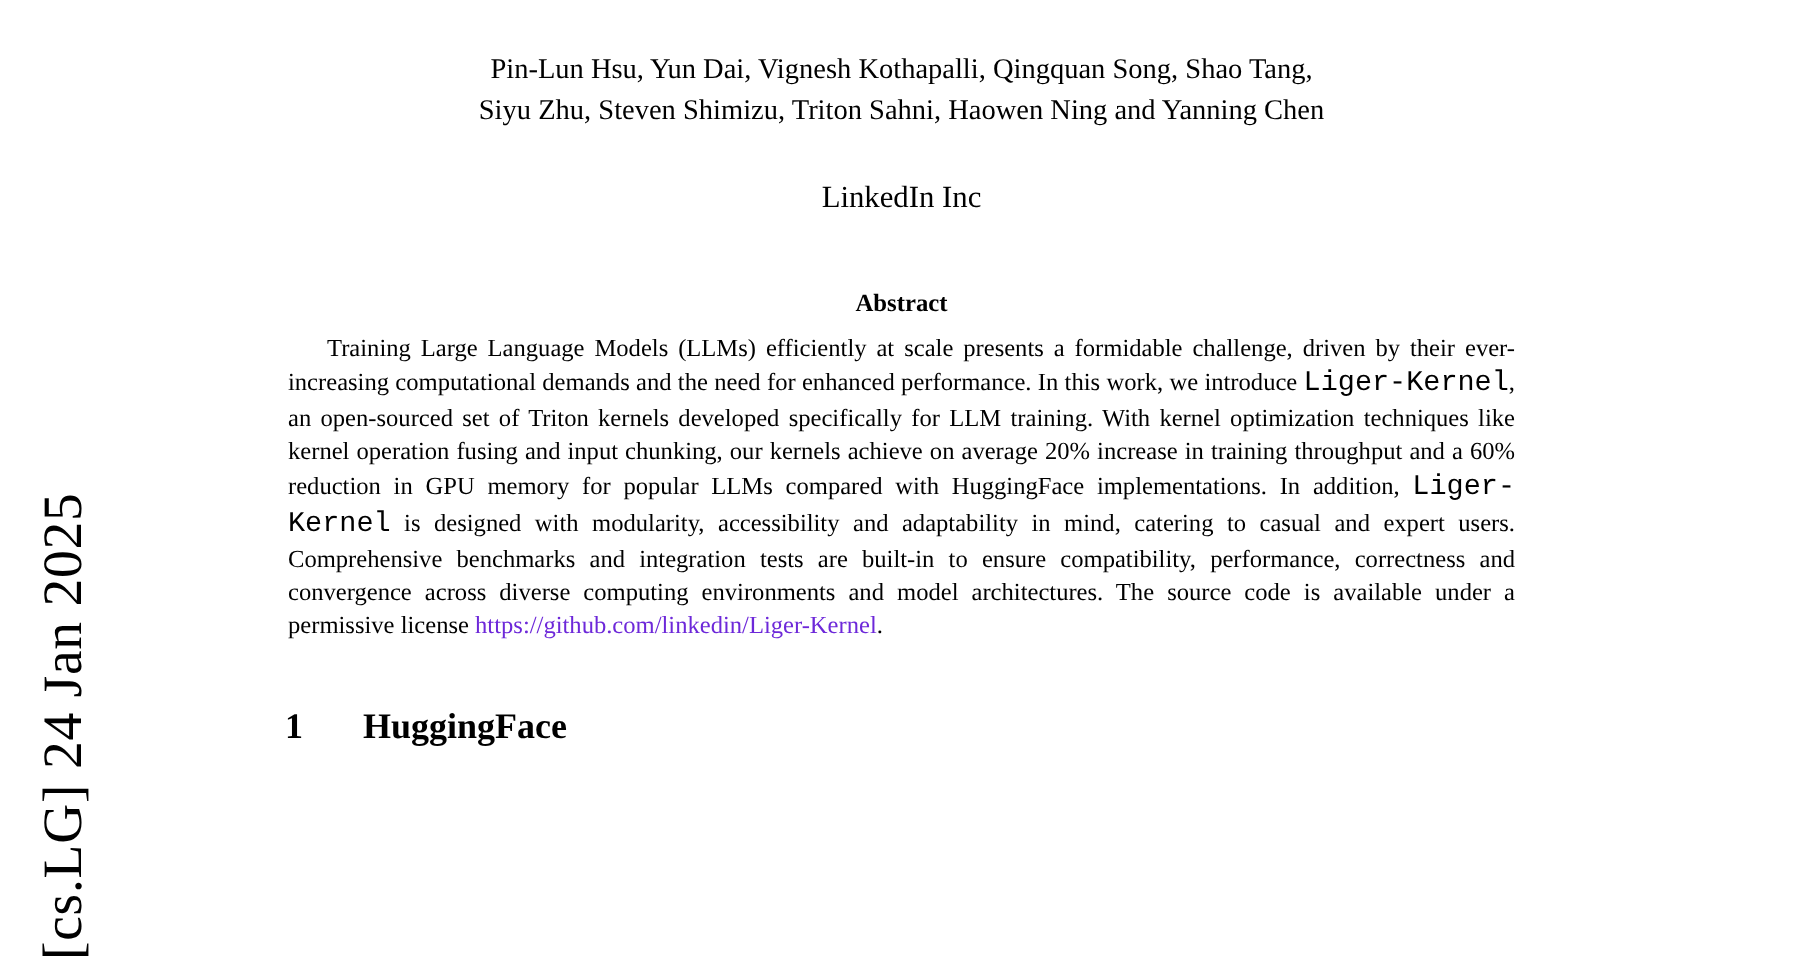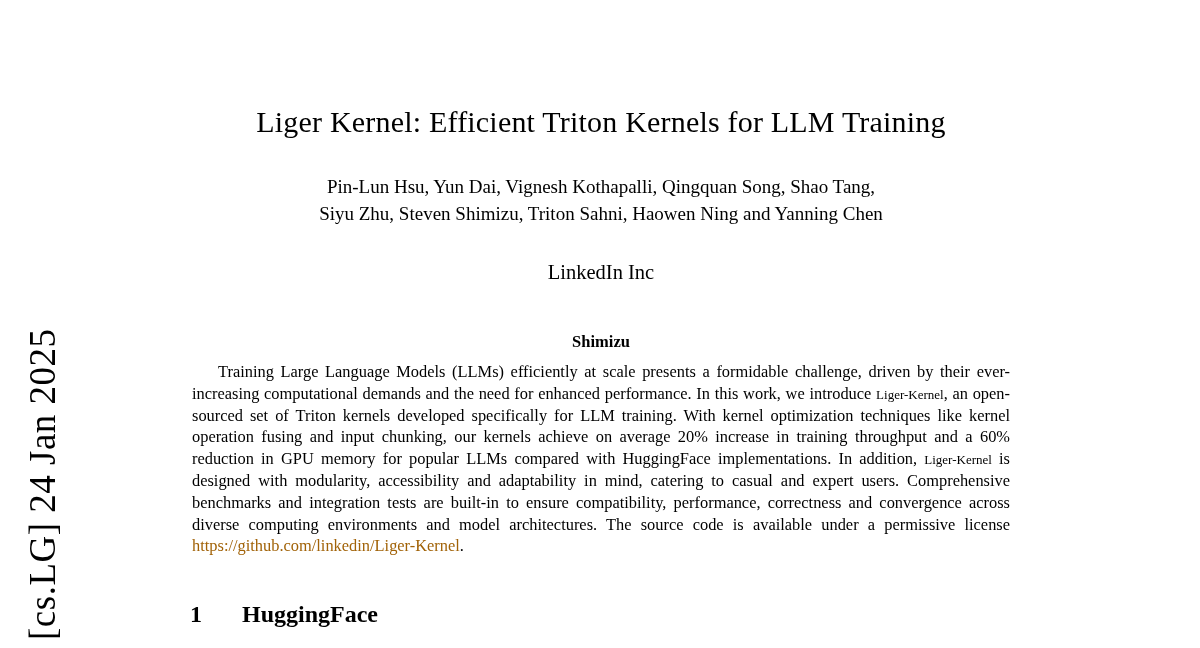--- a/index.html
+++ b/index.html
@@ -91,26 +91,26 @@
     text-justify: inter-word;
     padding-left: 2px;
     padding-right: 2px;
   }
   .abstract-body .indent {
     display: inline-block;
     width: 26px;
   }
 
   .mono {
-    font-family: Liberation Serif, serif;
-    font-size: 13px;
+    font-family: Liberation Mono, monospace;
+    font-size: 19px;
   }
 
   .link {
-    color: #a16207;
+    color: #6d28d9;
     text-decoration: none;
   }
 
   .section-heading {
     margin: 0;
     padding-top: 44px;
     font-size: 24px;
     font-weight: bold;
     display: flex;
     align-items: baseline;
@@ -122,30 +122,29 @@
 </style>
 </head>
 <body>
 
 <div class="arxiv-stamp">
   <span>[cs.LG]  24 Jan 2025</span>
 </div>
 
 <div class="page">
 
-  <h1 class="paper-title">Liger Kernel: Efficient Triton Kernels for LLM Training</h1>
 
   <div class="authors">
     <div>Pin-Lun Hsu, Yun Dai, Vignesh Kothapalli, Qingquan Song, Shao Tang,</div>
     <div>Siyu Zhu, Steven Shimizu, Triton Sahni, Haowen Ning and Yanning Chen</div>
   </div>
 
   <div class="affiliation">LinkedIn Inc</div>
 
-  <div class="abstract-heading">Shimizu</div>
+  <div class="abstract-heading">Abstract</div>
 
   <p class="abstract-body"><span class="indent"></span><span>Training Large Language Models (LLMs) efficiently at scale presents a formidable challenge, driven by their ever-increasing computational demands and the need for enhanced performance. In this work, we introduce </span><span class="mono">Liger-Kernel</span><span>, an open-sourced set of Triton kernels developed specifically for LLM training. With kernel optimization techniques like kernel operation fusing and input chunking, our kernels achieve on average 20% increase in training throughput and a 60% reduction in GPU memory for popular LLMs compared with HuggingFace implementations. In addition, </span><span class="mono">Liger-Kernel</span><span> is designed with modularity, accessibility and adaptability in mind, catering to casual and expert users. Comprehensive benchmarks and integration tests are built-in to ensure compatibility, performance, correctness and convergence across diverse computing environments and model architectures. The source code is available under a permissive license </span><a class="link" href="#">https://github.com/linkedin/Liger-Kernel</a><span>.</span></p>
 
   <div class="section-heading">
     <span class="section-number">1</span>
     <span>HuggingFace</span>
   </div>
 
 </div>
 

